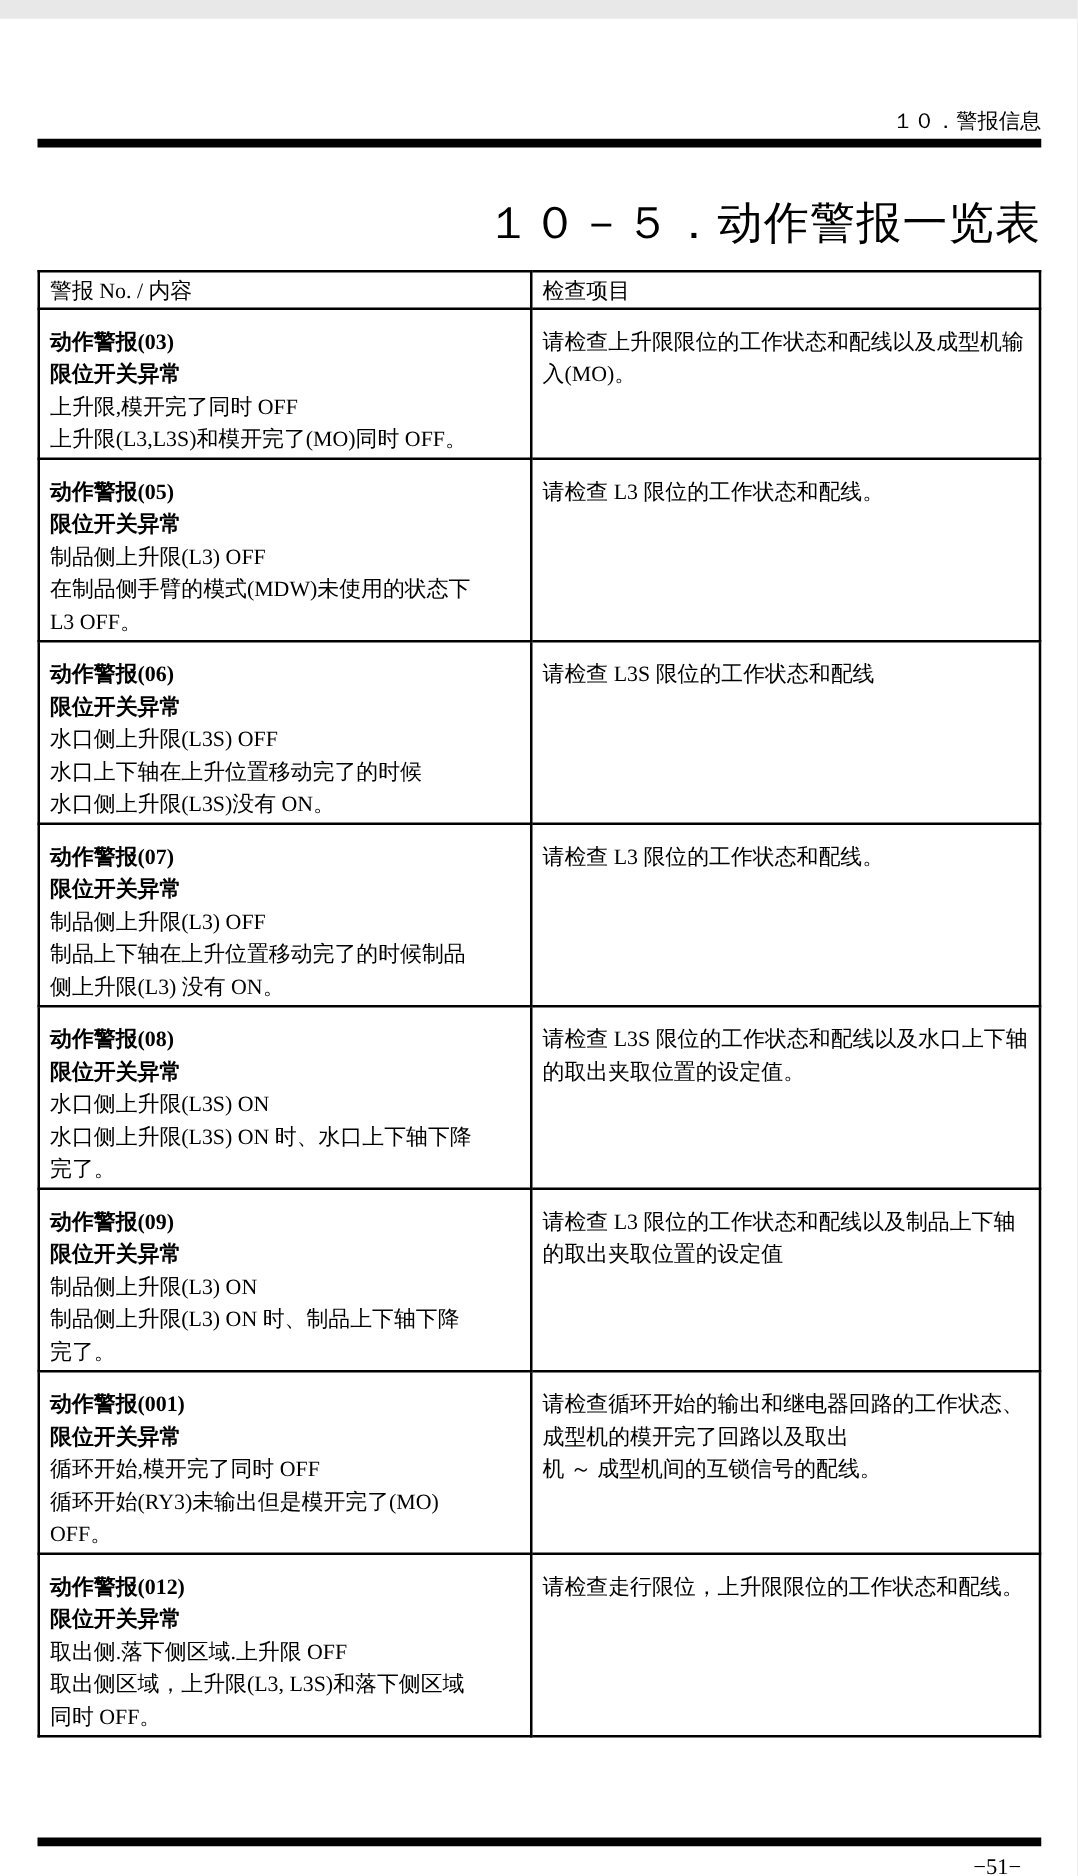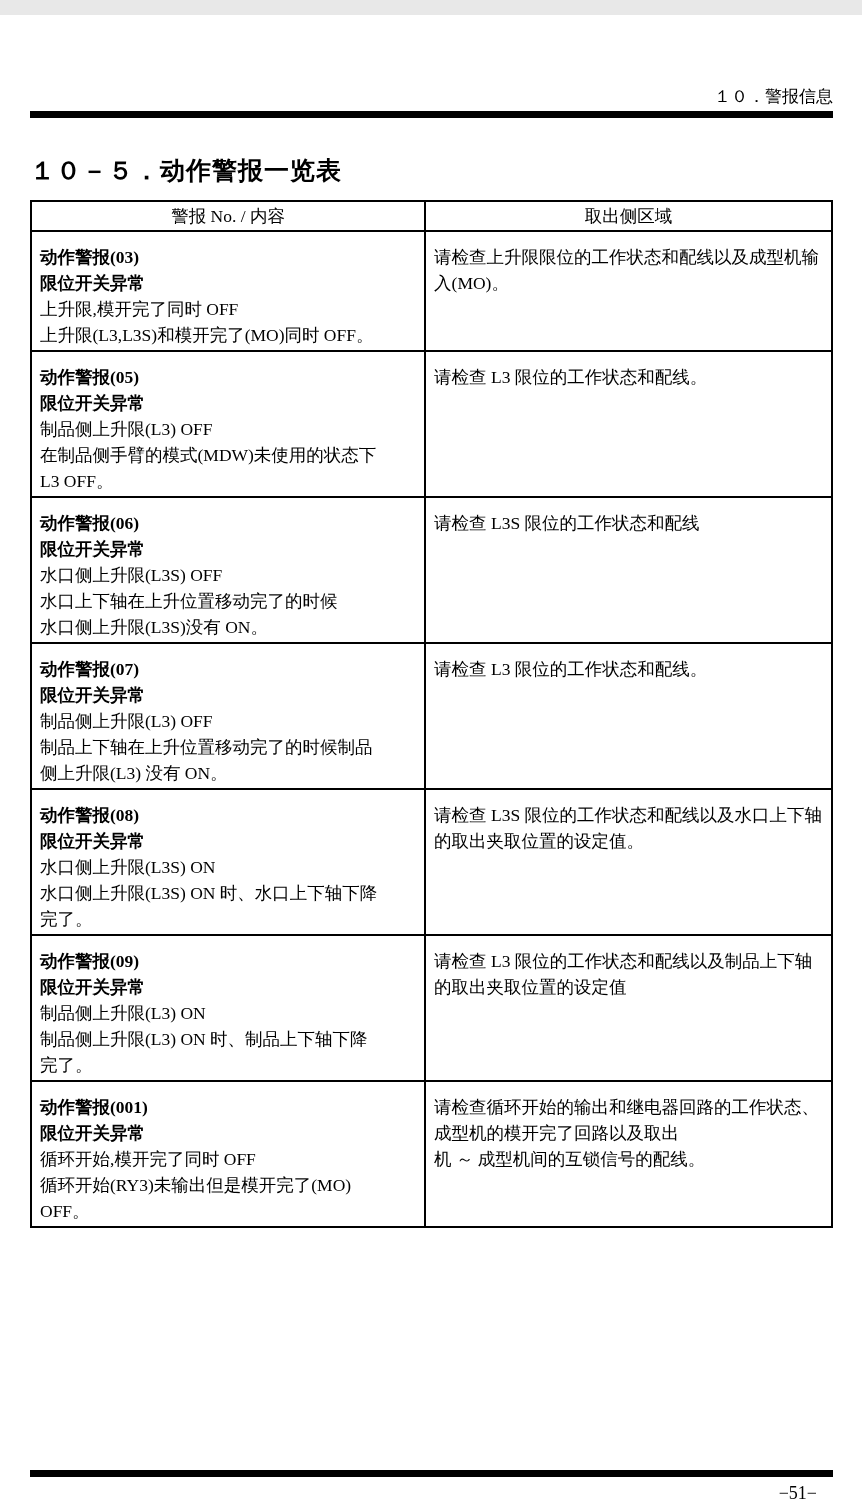--- a/index.html
+++ b/index.html
@@ -26,41 +26,42 @@
     font-size: 17px;
     line-height: 20px;
   }
   .header-rule {
     margin-top: 4px;
     height: 7px;
     background: #000000;
   }
   .section-title {
     margin-top: 36px;
-    font-size: 25px;
-    font-weight: bold;
+    font-size: 36px;
+    font-weight: normal;
     letter-spacing: 1px;
+    text-align: right;
   }
   table.alarm-table {
     margin-top: 13px;
     width: 100%;
     border-collapse: collapse;
     table-layout: fixed;
   }
   table.alarm-table th,
   table.alarm-table td {
     border: 2px solid #000000;
     vertical-align: top;
     font-size: 17.5px;
     line-height: 26px;
     padding: 12px 8px 2px 8px;
   }
   table.alarm-table th {
     font-weight: normal;
-    text-align: center;
+    text-align: left;
     height: 28px;
     padding: 1px 8px;
   }
   col.left-col { width: 49.2%; }
   col.right-col { width: 50.8%; }
   .cell-line { white-space: nowrap; }
   .cell-line.bold { font-weight: bold; }
   td.check-cell .cell-line { white-space: normal; }
   .footer-rule {
     position: absolute;
@@ -92,21 +93,21 @@
     <h1 class="section-title">１０－５．动作警报一览表</h1>
 
     <table class="alarm-table">
       <colgroup>
         <col class="left-col">
         <col class="right-col">
       </colgroup>
       <thead>
         <tr>
           <th>警报 No. / 内容</th>
-          <th>取出侧区域</th>
+          <th>检查项目</th>
         </tr>
       </thead>
       <tbody>
   <tr>
     <td class="alarm-cell">
               <div class="cell-line bold">动作警报(03)</div>
               <div class="cell-line bold">限位开关异常</div>
               <div class="cell-line">上升限,模开完了同时 OFF</div>
               <div class="cell-line">上升限(L3,L3S)和模开完了(MO)同时 OFF。</div>
             </td>
@@ -188,20 +189,32 @@
               <div class="cell-line">循环开始,模开完了同时 OFF</div>
               <div class="cell-line">循环开始(RY3)未输出但是模开完了(MO)</div>
               <div class="cell-line">OFF。</div>
             </td>
     <td class="check-cell">
               <div class="cell-line">请检查循环开始的输出和继电器回路的工作状态、成型机的模开完了回路以及取出</div>
               <div class="cell-line">机 ～ 成型机间的互锁信号的配线。</div>
             </td>
   </tr>
 
+  <tr>
+    <td class="alarm-cell">
+              <div class="cell-line bold">动作警报(012)</div>
+              <div class="cell-line bold">限位开关异常</div>
+              <div class="cell-line">取出侧.落下侧区域.上升限 OFF</div>
+              <div class="cell-line">取出侧区域，上升限(L3, L3S)和落下侧区域</div>
+              <div class="cell-line">同时 OFF。</div>
+            </td>
+    <td class="check-cell">
+              <div class="cell-line">请检查走行限位，上升限限位的工作状态和配线。</div>
+            </td>
+  </tr>
 </tbody>
     </table>
 
   </div>
 
   <div class="footer-rule"></div>
   <div class="page-number">−51−</div>
 </div>
 
 </body></html>

